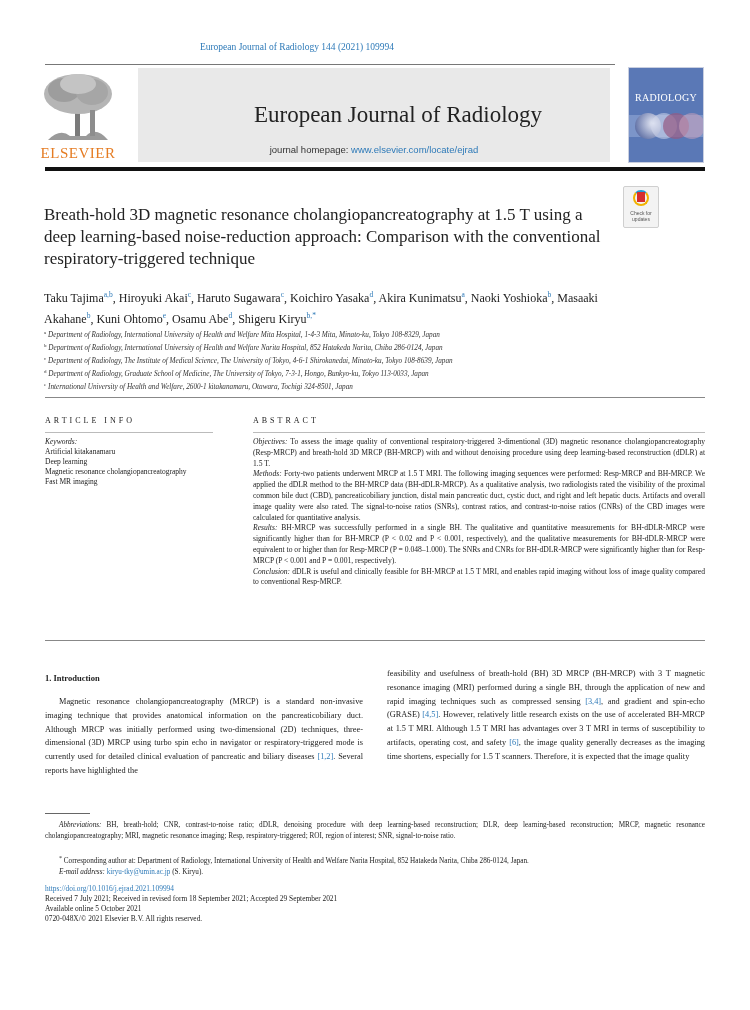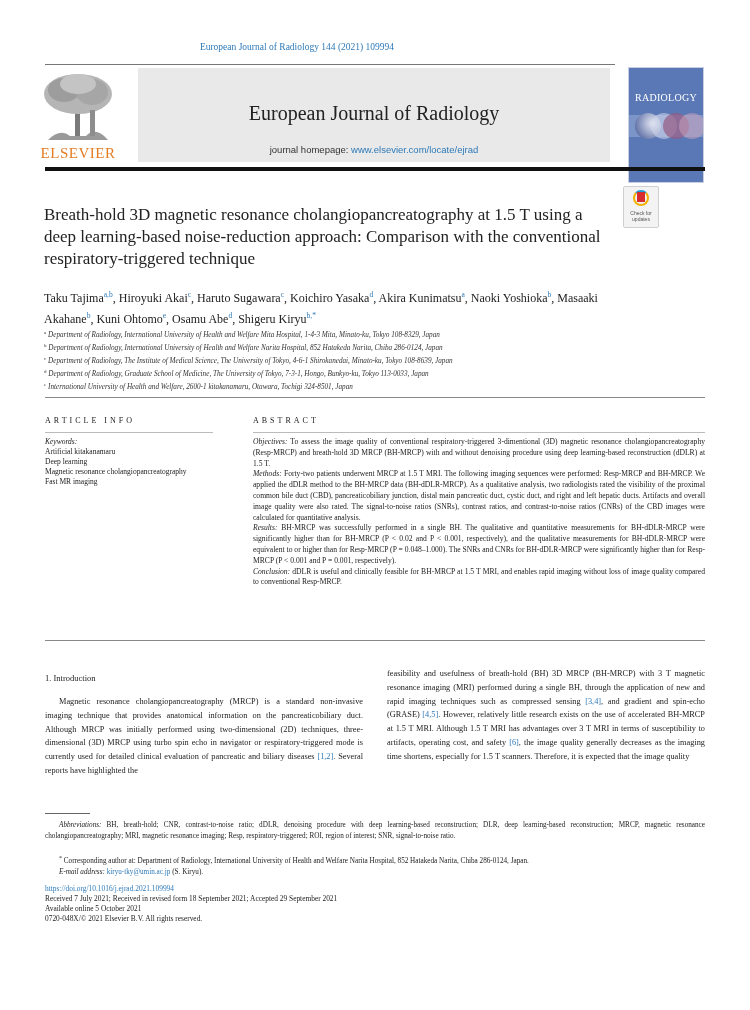--- a/index.html
+++ b/index.html
@@ -12,24 +12,24 @@
   .citation { top: 42px; left: 0; width: 594px; text-align: center; font-size: 9.5px; color: #2e7ab8; }
 
   
   .top-rule { top: 64px; left: 45px; width: 570px; height: 1px; background: #777; }
   .logo { top: 70px; left: 32px; width: 92px; height: 92px; }
   .logo-tree { position: absolute; left: 8px; top: 0; width: 76px; height: 74px; }
   .logo-word { position: absolute; left: 0; top: 75px; width: 92px; text-align: center;
                font-size: 15px; color: #e57c23; letter-spacing: 0.5px; font-family: "Liberation Serif", serif; }
   .masthead { top: 68px; left: 138px; width: 472px; height: 94px; background: #e9e9e9; }
   .contents-line { position: absolute; top: 7px; left: 0; width: 100%; text-align: center; font-size: 10px; color: #222; }
-  .journal-name { position: absolute; top: 34px; left: 0; width: 100%; text-align: center; font-size: 20px; color: #222; }
+  .journal-name { position: absolute; top: 34px; left: 0; width: 100%; text-align: center; font-size: 23px; color: #222; padding-left: 24px; }
   .homepage-line { position: absolute; top: 76px; left: 0; width: 100%; text-align: center;
                    font-size: 9.5px; font-family: "Liberation Sans", sans-serif; color: #333; }
-  .cover { top: 67px; left: 628px; width: 76px; height: 116px; background: #5a78b6; overflow: hidden; border: 1px solid #c9cfe0; box-sizing: border-box; }
+  .cover { top: 67px; left: 628px; width: 76px; height: 96px; background: #5a78b6; overflow: hidden; border: 1px solid #c9cfe0; box-sizing: border-box; }
   .cover-title { position: absolute; top: 24px; left: 0; width: 100%; text-align: center; font-size: 10px; color: #fff; letter-spacing: 0.3px; }
   .cover-band { position: absolute; top: 47px; left: 0; width: 100%; height: 22px; background: #7c95c9; }
   .cover-circle { position: absolute; width: 26px; height: 26px; border-radius: 50%; top: 45px; }
   .thick-rule { top: 167px; left: 45px; width: 660px; height: 4px; background: #111; }
 
   
   .paper-title { top: 204px; left: 44px; width: 560px; font-size: 17px; line-height: 22px; color: #222; }
   .check-badge { top: 186px; left: 623px; width: 34px; height: 40px; border: 1px solid #cfcfcf; background: #f3f3f3; border-radius: 2px; text-align: center; }
   .check-badge .ring { position: absolute; left: 9px; top: 3px; width: 16px; height: 16px; border-radius: 50%; border: 2px solid #f2b300; box-sizing: border-box; border-top-color: #1d9cd8; }
   .check-badge .flag { position: absolute; left: 13px; top: 5px; width: 8px; height: 10px; background: #d62e2e; }
@@ -52,21 +52,21 @@
   
   .ab-head { top: 416px; left: 253px; }
   .ab-rule { top: 432px; left: 253px; width: 452px; height: 1px; background: #bbb; }
   .abstract { top: 437px; left: 253px; width: 452px; font-size: 7.6px; line-height: 10.8px; text-align: justify; color: #222; }
   .abstract p { margin: 0; }
   .abstract em { font-style: italic; }
 
   .rule-after-abs { top: 640px; left: 45px; width: 660px; height: 1px; background: #888; }
 
   
-  .intro-head { top: 673px; left: 45px; font-size: 8.5px; font-weight: normal; }
+  .intro-head { top: 673px; left: 45px; font-size: 8.5px; font-weight: bold; }
   .col-left { top: 695px; left: 45px; width: 318px; font-size: 8.3px; line-height: 13.8px; text-align: justify; text-indent: 14px; }
   .col-right { top: 667px; left: 387px; width: 318px; font-size: 8.3px; line-height: 13.8px; text-align: justify; }
 
   
   .fn-rule { top: 813px; left: 45px; width: 45px; height: 1px; background: #666; }
   .abbrev { top: 820px; left: 45px; width: 660px; font-size: 7.2px; line-height: 11px; text-align: justify; text-indent: 14px; }
   .abbrev em { font-style: italic; }
   .corresp { top: 853px; left: 45px; width: 660px; font-size: 7.2px; line-height: 11px; padding-left: 14px; box-sizing: border-box; }
   .doi-block { top: 884px; left: 45px; width: 500px; font-size: 7.4px; line-height: 10px; }
   .doi-block div { white-space: nowrap; }

